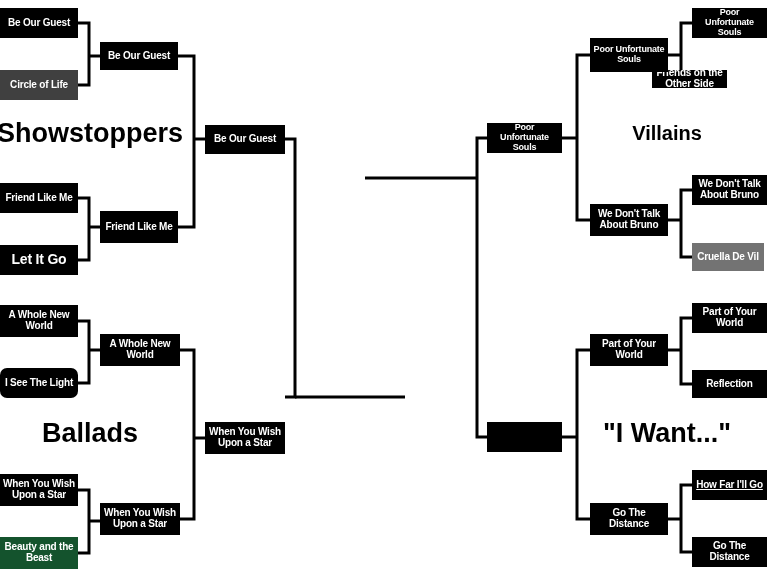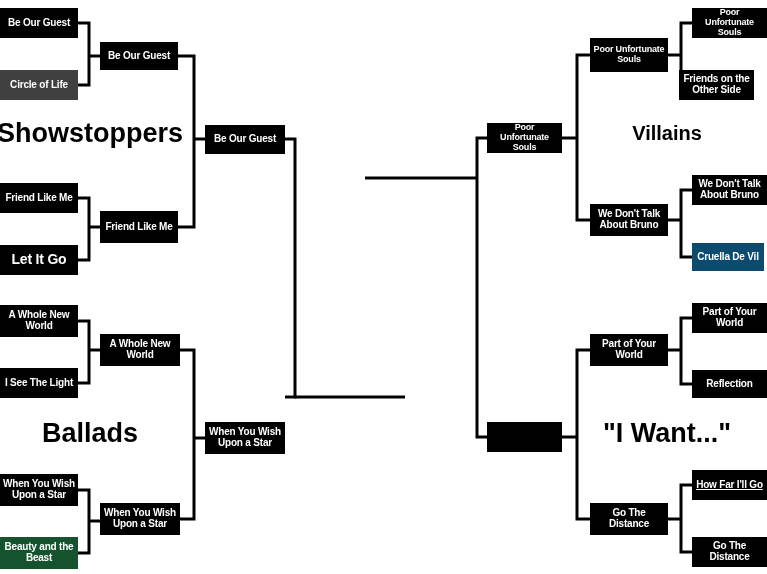--- a/index.html
+++ b/index.html
@@ -83,33 +83,33 @@
       <path d="M487 138 H477 V437 H487" fill="none" stroke="#000000" stroke-width="3"></path>
       <path d="M477 178 H365" fill="none" stroke="#000000" stroke-width="3"></path>
     </svg>
 
   <div id="boxes-layer">
       <div class="match-box" style="left: 0px; top: 8px; width: 78px; height: 30px; font-size: 10px; background: rgb(0, 0, 0); color: rgb(255, 255, 255);">Be Our Guest</div>
       <div class="match-box" style="left: 0px; top: 70px; width: 78px; height: 30px; font-size: 10px; background: #404040; color: rgb(255, 255, 255);">Circle of Life</div>
       <div class="match-box" style="left: 0px; top: 183px; width: 78px; height: 30px; font-size: 10px; background: rgb(0, 0, 0); color: rgb(255, 255, 255);">Friend Like Me</div>
       <div class="match-box" style="left: 0px; top: 245px; width: 78px; height: 30px; font-size: 14px; background: rgb(0, 0, 0); color: rgb(255, 255, 255);">Let It Go</div>
       <div class="match-box" style="left: 0px; top: 305px; width: 78px; height: 32px; font-size: 10px; background: rgb(0, 0, 0); color: rgb(255, 255, 255);">A Whole New World</div>
-      <div class="match-box" style="left: 0px; top: 368px; width: 78px; height: 30px; font-size: 10px; background: rgb(0, 0, 0); color: rgb(255, 255, 255);">I See The Light</div>
+      <div class="match-box" style="left: 0px; top: 368px; width: 78px; height: 30px; font-size: 10px; background: rgb(0, 0, 0); color: rgb(255, 255, 255); border-radius: 7px;">I See The Light</div>
       <div class="match-box" style="left: 0px; top: 474px; width: 78px; height: 32px; font-size: 10px; background: rgb(0, 0, 0); color: rgb(255, 255, 255);">When You Wish Upon a Star</div>
       <div class="match-box" style="left: 0px; top: 537px; width: 78px; height: 32px; font-size: 10px; background: #14532d; color: rgb(255, 255, 255);">Beauty and the Beast</div>
       <div class="match-box" style="left: 100px; top: 42px; width: 78px; height: 28px; font-size: 10px; background: rgb(0, 0, 0); color: rgb(255, 255, 255);">Be Our Guest</div>
       <div class="match-box" style="left: 100px; top: 211px; width: 78px; height: 32px; font-size: 10px; background: rgb(0, 0, 0); color: rgb(255, 255, 255);">Friend Like Me</div>
       <div class="match-box" style="left: 100px; top: 334px; width: 80px; height: 32px; font-size: 10px; background: rgb(0, 0, 0); color: rgb(255, 255, 255);">A Whole New World</div>
       <div class="match-box" style="left: 100px; top: 503px; width: 80px; height: 32px; font-size: 10px; background: rgb(0, 0, 0); color: rgb(255, 255, 255);">When You Wish Upon a Star</div>
       <div class="match-box" style="left: 205px; top: 125px; width: 80px; height: 29px; font-size: 10px; background: rgb(0, 0, 0); color: rgb(255, 255, 255);">Be Our Guest</div>
       <div class="match-box" style="left: 205px; top: 422px; width: 80px; height: 32px; font-size: 10px; background: rgb(0, 0, 0); color: rgb(255, 255, 255);">When You Wish Upon a Star</div>
       <div class="match-box" style="left: 692px; top: 8px; width: 75px; height: 30px; font-size: 9px; background: rgb(0, 0, 0); color: rgb(255, 255, 255);">Poor Unfortunate Souls</div>
-      <div class="match-box" style="left: 679px; top: 70px; width: 75px; height: 30px; font-size: 10px; background: rgb(0, 0, 0); color: rgb(255, 255, 255);">Friends on the Other Side</div>
+      <div class="match-box" style="left: 652px; top: 70px; width: 75px; height: 18px; font-size: 10px; background: rgb(0, 0, 0); color: rgb(255, 255, 255);">Friends on the Other Side</div>
       <div class="match-box" style="left: 692px; top: 175px; width: 75px; height: 30px; font-size: 10px; background: rgb(0, 0, 0); color: rgb(255, 255, 255);">We Don't Talk About Bruno</div>
-      <div class="match-box" style="left: 692px; top: 243px; width: 72px; height: 28px; font-size: 10px; background: #0c4a6e; color: rgb(255, 255, 255);">Cruella De Vil</div>
+      <div class="match-box" style="left: 692px; top: 243px; width: 72px; height: 28px; font-size: 10px; background: #737373; color: rgb(255, 255, 255);">Cruella De Vil</div>
       <div class="match-box" style="left: 692px; top: 303px; width: 75px; height: 30px; font-size: 10px; background: rgb(0, 0, 0); color: rgb(255, 255, 255);">Part of Your World</div>
       <div class="match-box" style="left: 692px; top: 370px; width: 75px; height: 28px; font-size: 10px; background: rgb(0, 0, 0); color: rgb(255, 255, 255);">Reflection</div>
       <div class="match-box" style="left: 692px; top: 470px; width: 75px; height: 30px; font-size: 10px; background: rgb(0, 0, 0); color: rgb(255, 255, 255); text-decoration: underline;">How Far I'll Go</div>
       <div class="match-box" style="left: 692px; top: 537px; width: 75px; height: 30px; font-size: 10px; background: rgb(0, 0, 0); color: rgb(255, 255, 255);">Go The Distance</div>
       <div class="match-box" style="left: 590px; top: 38px; width: 78px; height: 34px; font-size: 9px; background: rgb(0, 0, 0); color: rgb(255, 255, 255);">Poor Unfortunate Souls</div>
       <div class="match-box" style="left: 590px; top: 204px; width: 78px; height: 32px; font-size: 10px; background: rgb(0, 0, 0); color: rgb(255, 255, 255);">We Don't Talk About Bruno</div>
       <div class="match-box" style="left: 590px; top: 334px; width: 78px; height: 32px; font-size: 10px; background: rgb(0, 0, 0); color: rgb(255, 255, 255);">Part of Your World</div>
       <div class="match-box" style="left: 590px; top: 503px; width: 78px; height: 32px; font-size: 10px; background: rgb(0, 0, 0); color: rgb(255, 255, 255);">Go The Distance</div>
       <div class="match-box" style="left: 487px; top: 123px; width: 75px; height: 30px; font-size: 9px; background: rgb(0, 0, 0); color: rgb(255, 255, 255);">Poor Unfortunate Souls</div>
       <div class="match-box" style="left: 487px; top: 422px; width: 75px; height: 30px; font-size: 9px; background: rgb(0, 0, 0); color: rgb(255, 255, 255);"></div>

